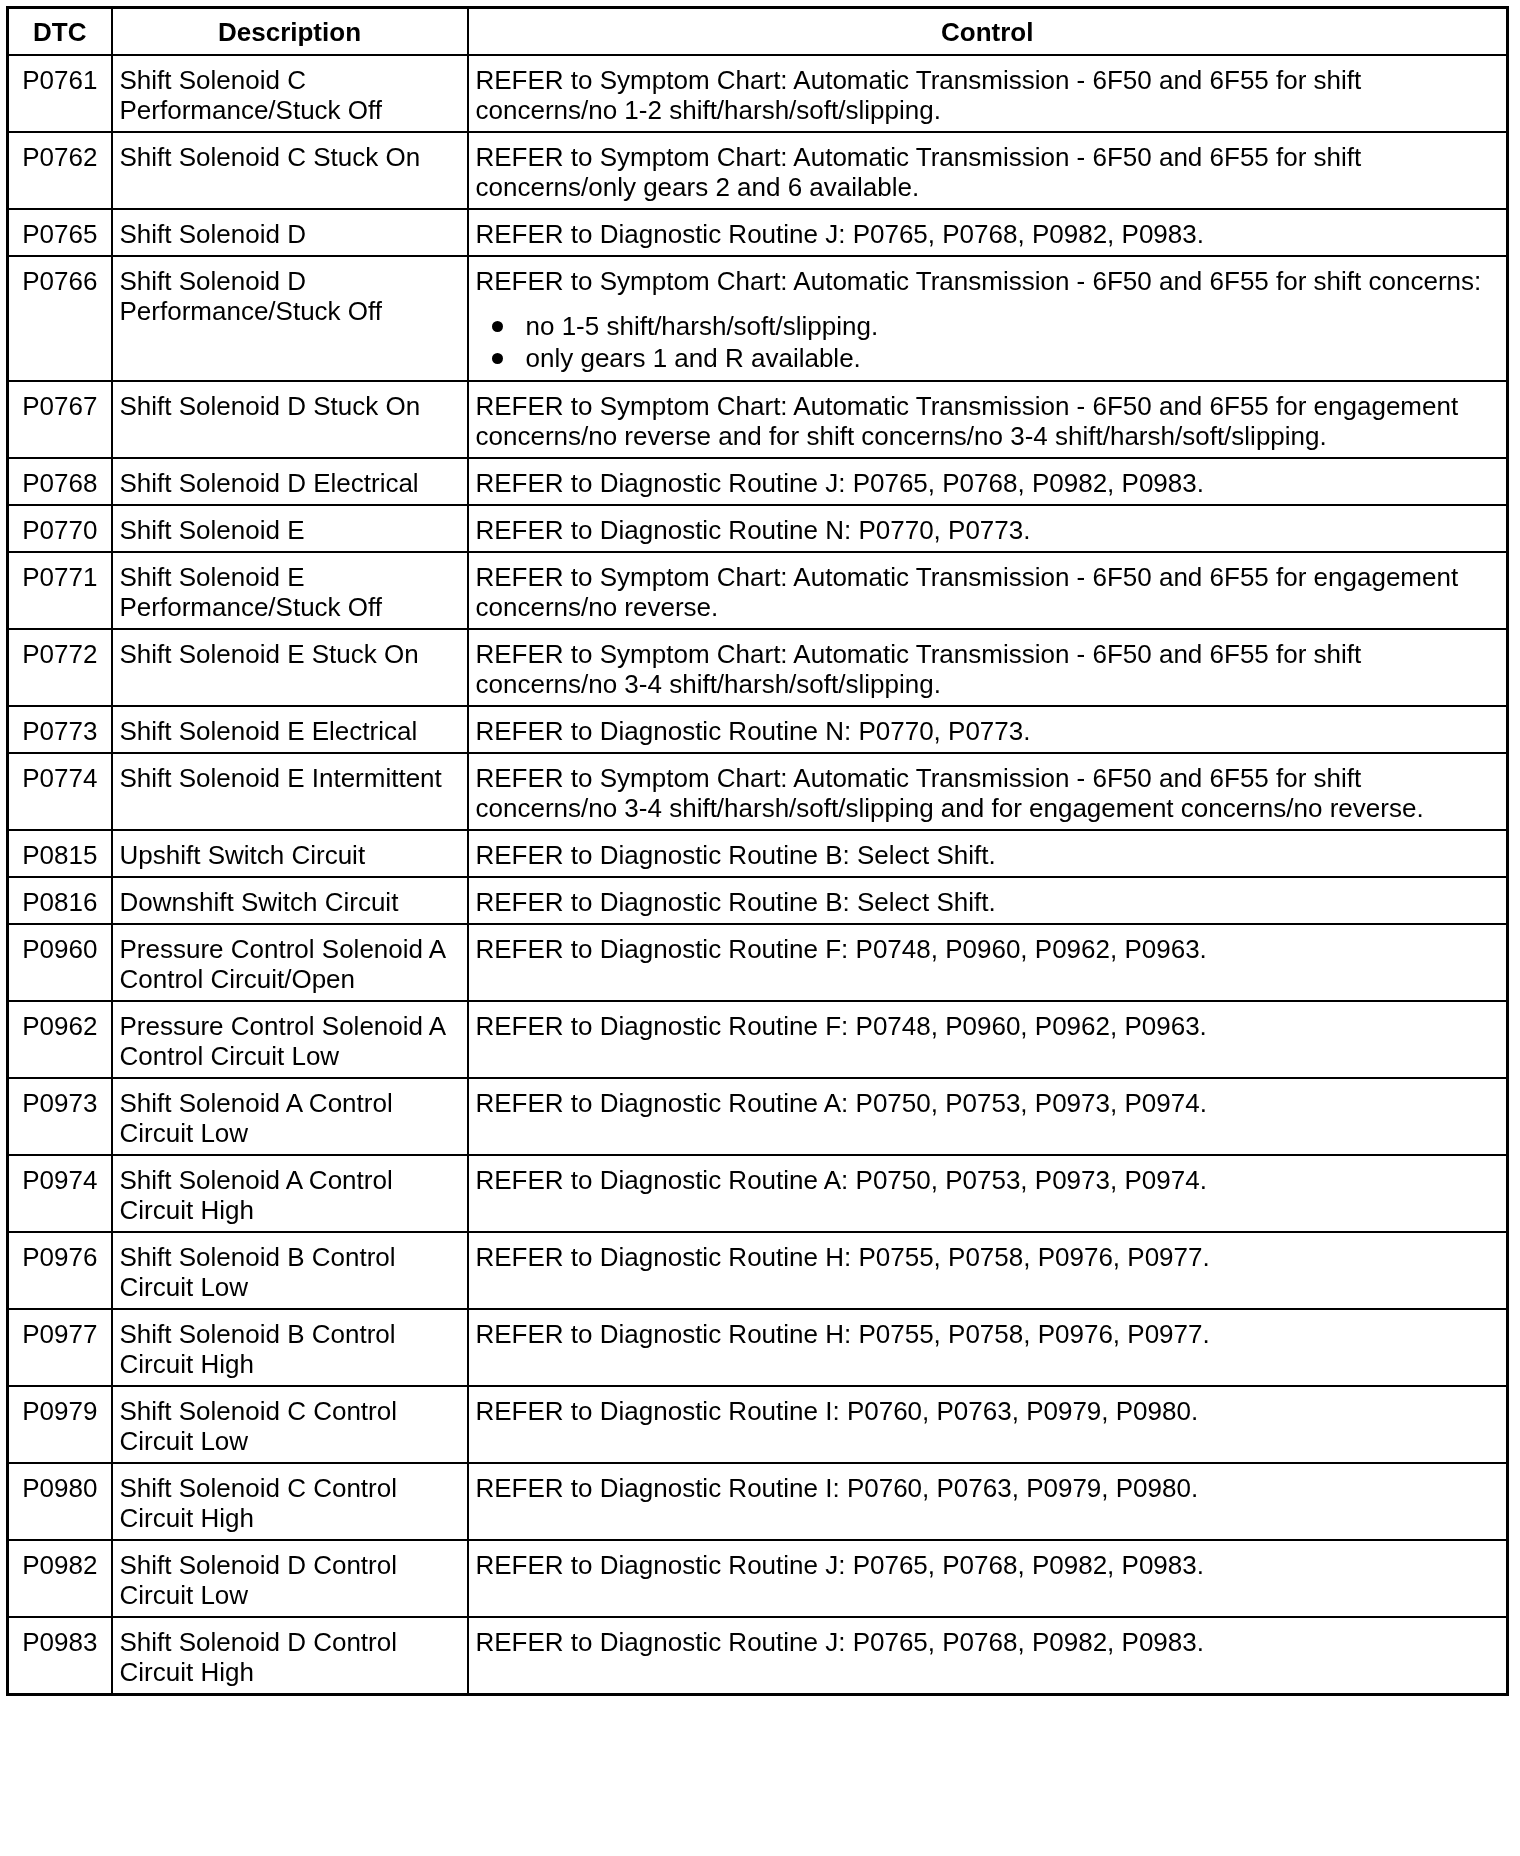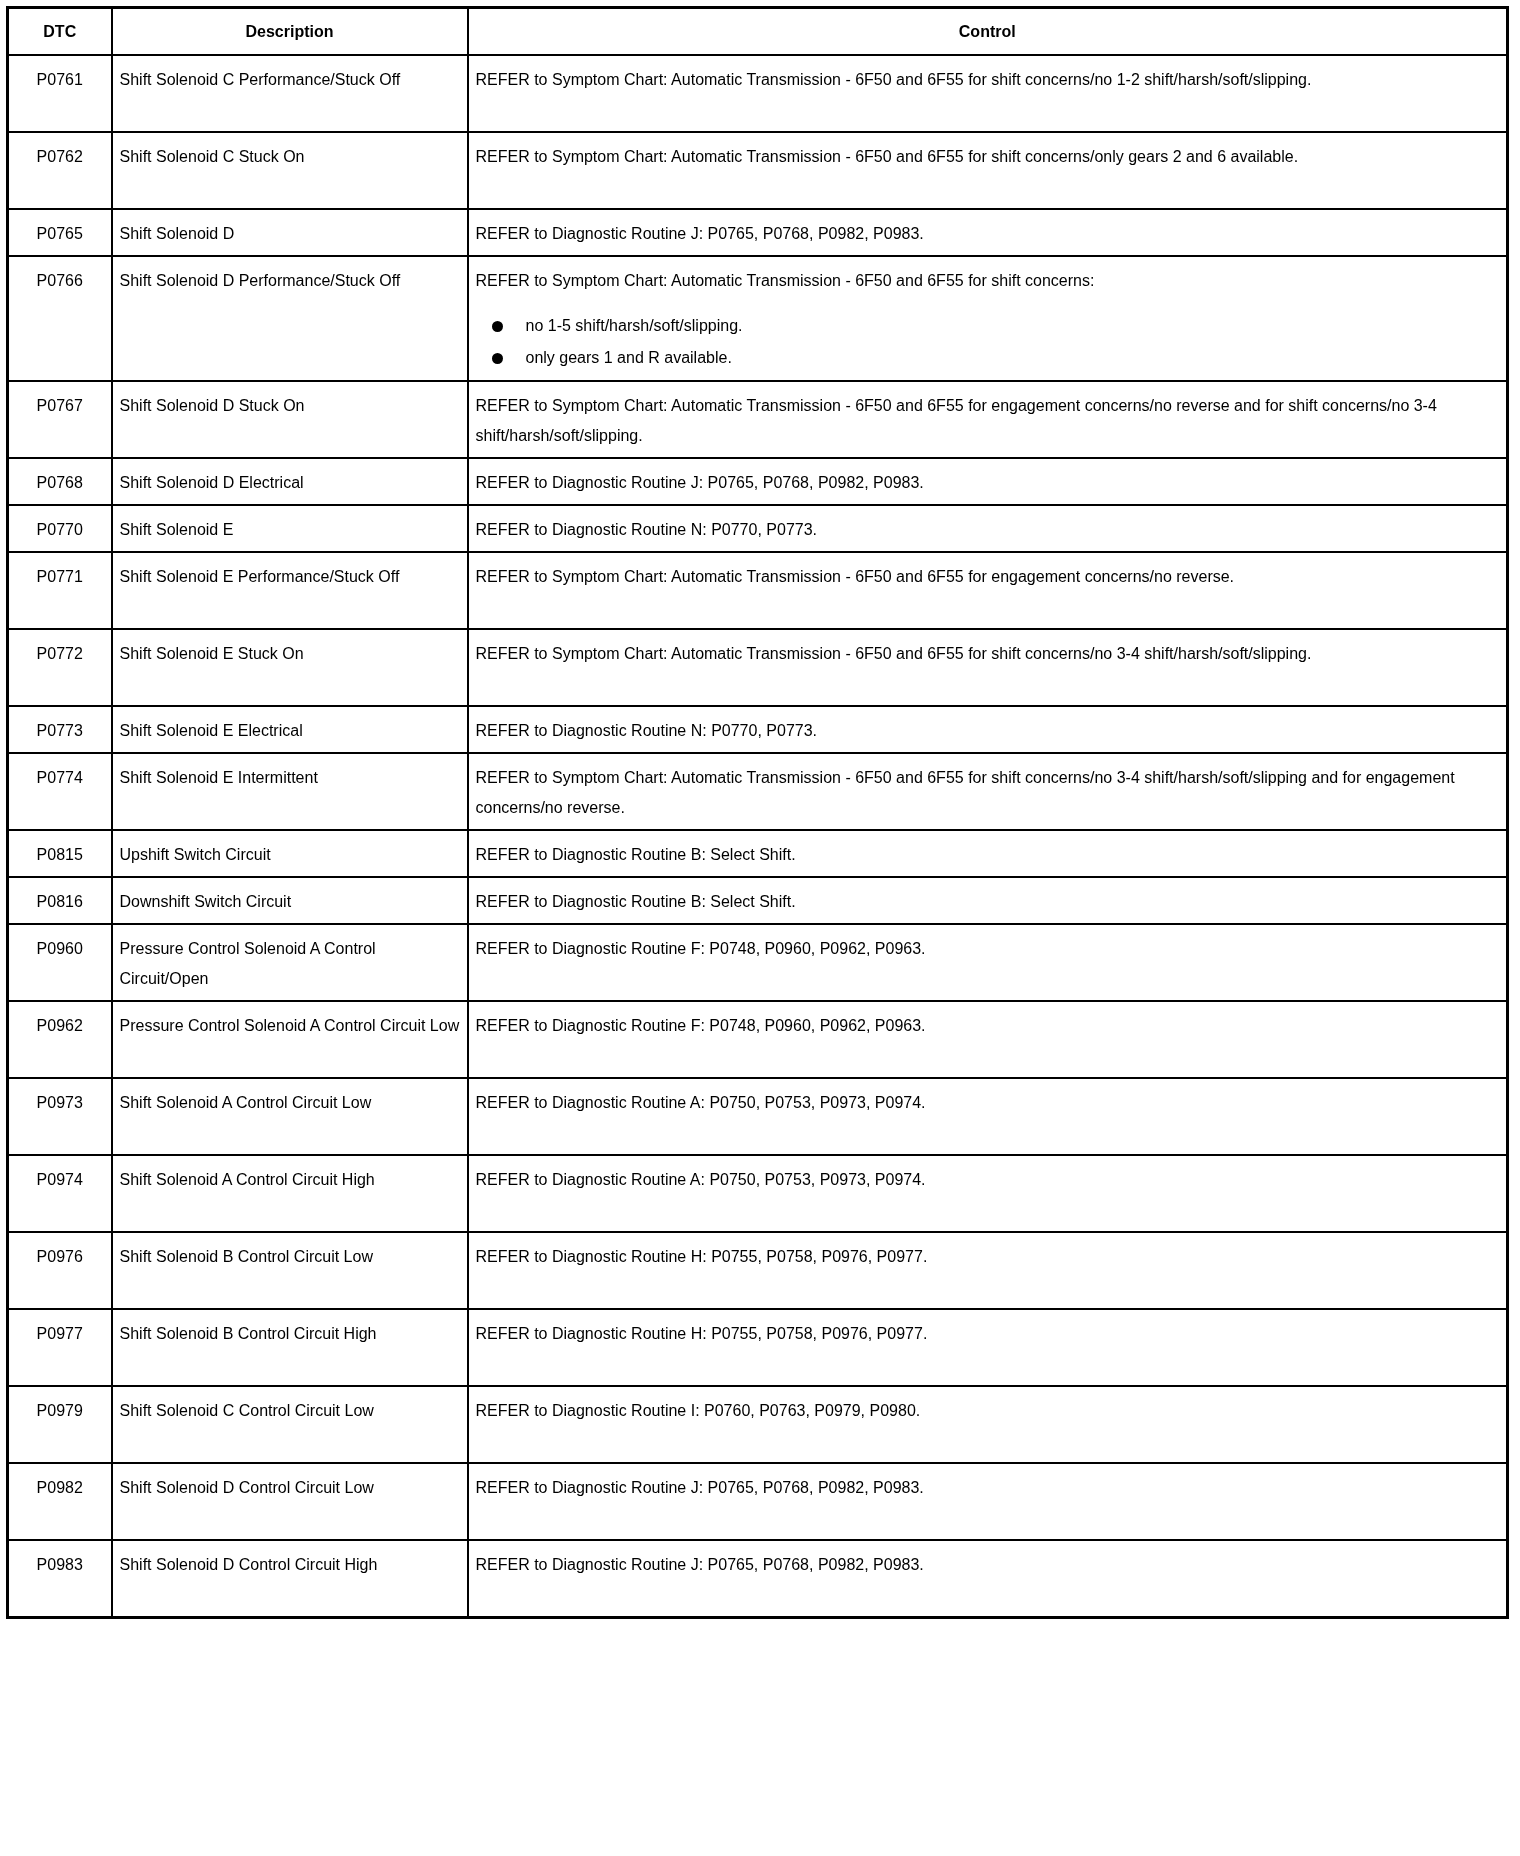--- a/index.html
+++ b/index.html
@@ -3,21 +3,21 @@
 <meta charset="utf-8">
 <style>
   html, body { margin: 0; padding: 0; background: #ffffff; }
   body { width: 1520px; height: 1856px; position: relative; overflow: hidden; }
   table.dtc {
     position: absolute; left: 6px; top: 6px;
     width: 1500px;
     border-collapse: collapse;
     border: 3px solid #000;
     font-family: "Liberation Sans", sans-serif;
-    font-size: 16px;
+    font-size: 26px;
     color: #000;
     table-layout: fixed;
   }
   table.dtc th, table.dtc td {
     border: 2px solid #000;
     vertical-align: top;
     padding: 9px 7px 6px 7px;
     line-height: 30px;
   }
   table.dtc th {
@@ -153,20 +153,25 @@
         <td class="dtc-code double">P0977</td>
         <td>Shift Solenoid B Control Circuit High</td>
         <td><span>REFER to Diagnostic Routine H: P0755, P0758, P0976, P0977.</span></td>
       </tr>
       <tr>
         <td class="dtc-code double">P0979</td>
         <td>Shift Solenoid C Control Circuit Low</td>
         <td><span>REFER to Diagnostic Routine I: P0760, P0763, P0979, P0980.</span></td>
       </tr>
       <tr>
+        <td class="dtc-code double">P0980</td>
+        <td>Shift Solenoid C Control Circuit High</td>
+        <td><span>REFER to Diagnostic Routine I: P0760, P0763, P0979, P0980.</span></td>
+      </tr>
+      <tr>
         <td class="dtc-code double">P0982</td>
         <td>Shift Solenoid D Control Circuit Low</td>
         <td><span>REFER to Diagnostic Routine J: P0765, P0768, P0982, P0983.</span></td>
       </tr>
       <tr>
         <td class="dtc-code double">P0983</td>
         <td>Shift Solenoid D Control Circuit High</td>
         <td><span>REFER to Diagnostic Routine J: P0765, P0768, P0982, P0983.</span></td>
       </tr>
     </tbody>

